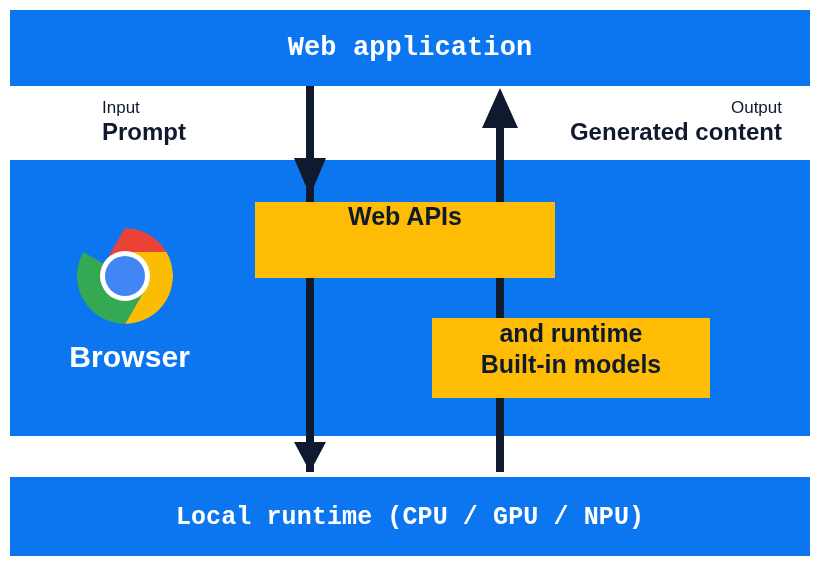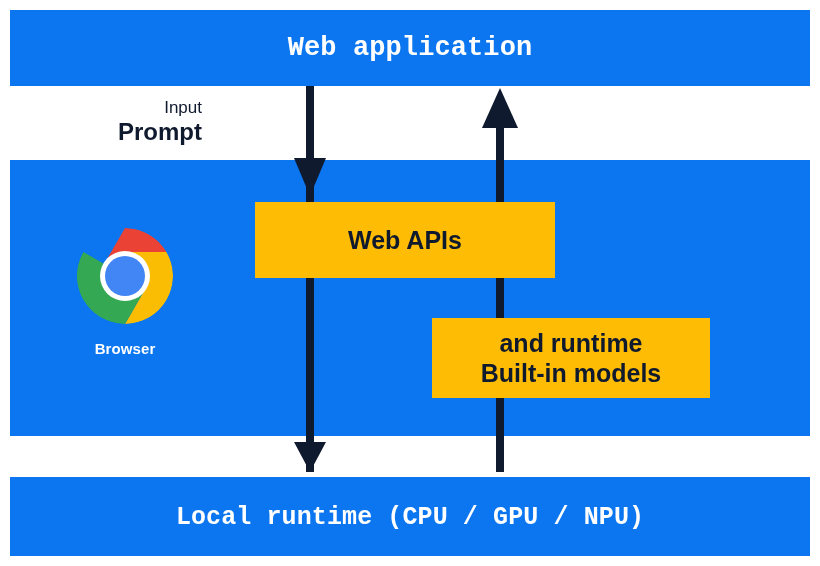--- a/index.html
+++ b/index.html
@@ -73,23 +73,23 @@
     display: block;
     font-size: 17px;
     font-weight: normal;
   }
   .flow-label .value {
     display: block;
     font-size: 24px;
     font-weight: bold;
   }
   .flow-input {
-    left: 118px;
+    left: 102px;
     top: 98px;
-    text-align: right;
+    text-align: left;
   }
   .flow-output {
     right: 38px;
     top: 98px;
     text-align: right;
   }
 
   
   .arrow {
     position: absolute;
@@ -108,21 +108,21 @@
     height: 386px;
   }
 
   
   .box {
     position: absolute;
     background: #febc04;
     color: #101a2e;
     font-weight: bold;
     display: flex;
-    align-items: center;
+    align-items: flex-start;
     justify-content: center;
     text-align: center;
     box-sizing: border-box;
   }
   .box-web-apis {
     left: 255px;
     top: 202px;
     width: 300px;
     height: 76px;
     font-size: 25px;
@@ -150,38 +150,43 @@
   .browser-logo {
     width: 100px;
     height: 100px;
     margin: 0 auto;
     display: block;
   }
   .browser-label {
     margin-top: 14px;
     color: #ffffff;
     font-weight: bold;
-    font-size: 15px;
+    font-size: 30px;
     letter-spacing: .1px;
+    text-align: right;
   }
 </style>
 </head>
 <body>
 
 <div id="diagram">
 
   <div class="panel panel-top">
     <div class="panel-title">Web application</div>
   </div>
 
   <div class="flow-label flow-input">
     <span class="kicker">Input</span>
     <span class="value">Prompt</span>
   </div>
 
+  <div class="flow-label flow-output">
+    <span class="kicker">Output</span>
+    <span class="value">Generated content</span>
+  </div>
 
   <div class="panel panel-middle"></div>
 
   <svg class="arrow arrow-down" viewBox="0 0 36 386">
     <rect x="14" y="0" width="8" height="386" fill="#101a2e"></rect>
     <polygon points="2,72 34,72 18,110" fill="#101a2e"></polygon>
     <polygon points="2,356 34,356 18,386" fill="#101a2e"></polygon>
   </svg>
 
   <svg class="arrow arrow-up" viewBox="0 0 36 386">

